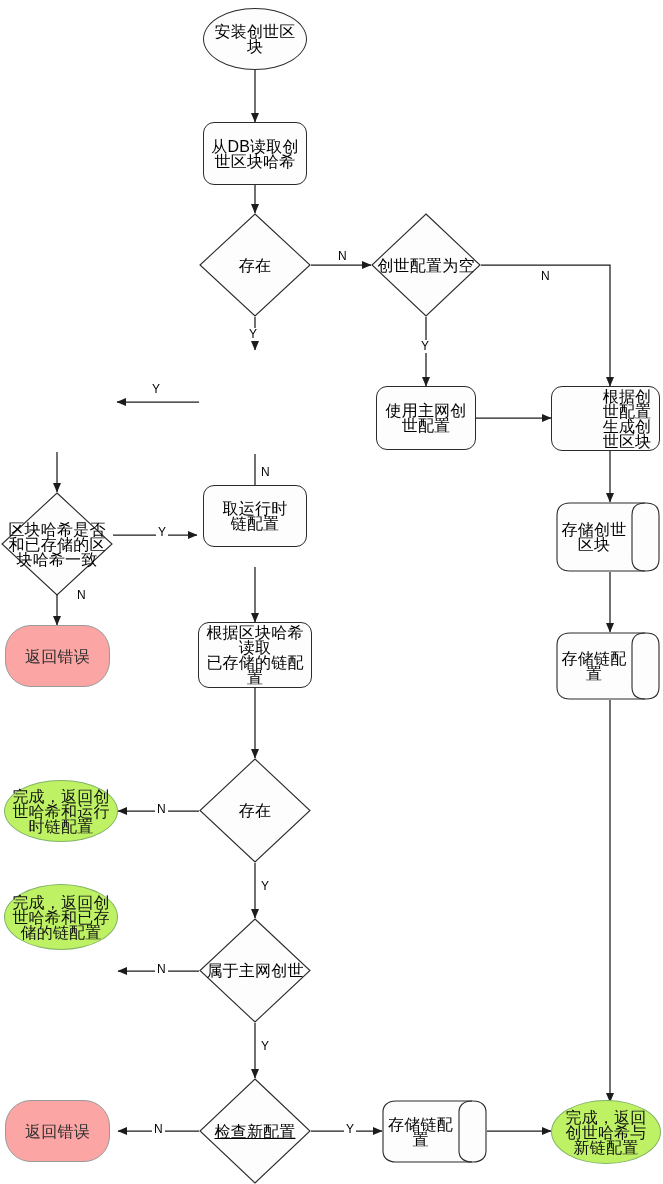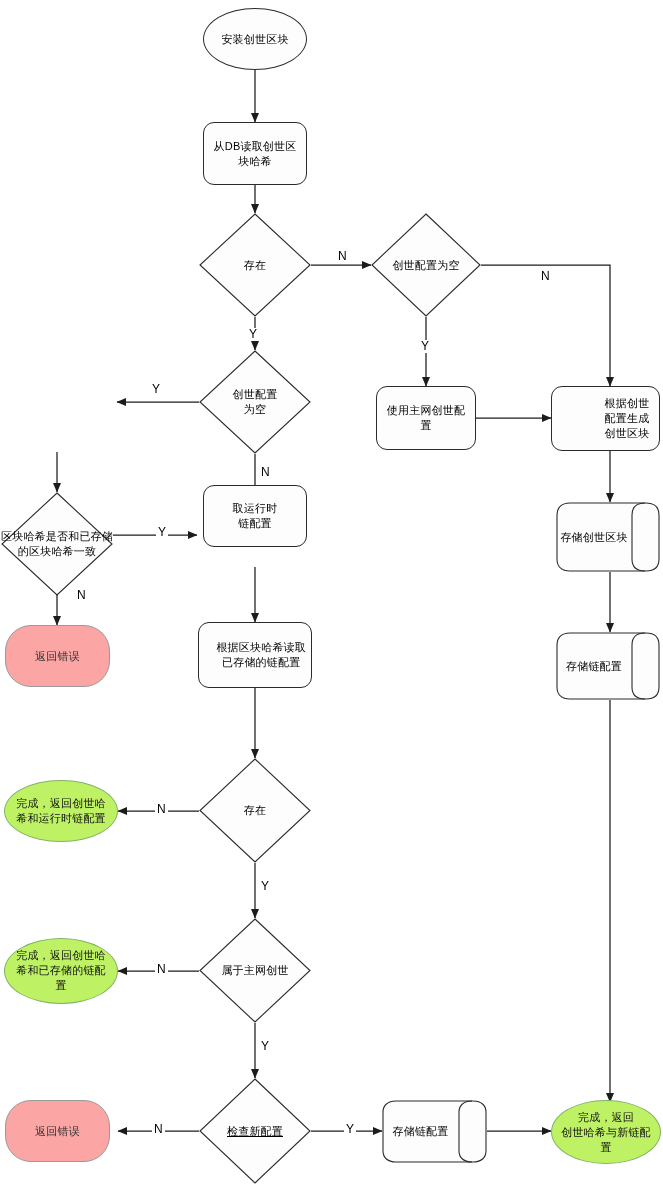--- a/index.html
+++ b/index.html
@@ -24,21 +24,21 @@
     width: 663px;
     height: 1184px;
   }
   .node {
     position: absolute;
     box-sizing: border-box;
     display: flex;
     align-items: center;
     justify-content: center;
     text-align: center;
-    font-size: 11px;
+    font-size: 16px;
     line-height: 15px;
     color: #000000;
     letter-spacing: 0.2px;
     white-space: pre-line;
     z-index: 3;
   }
   
   .node.process {
     background: #fdfdfd;
     border: 1.1px solid #2b2b2b;
@@ -215,27 +215,20 @@
   </div>
 
   <div class="node cylinder" style="left:556px; top:632px; width:104px; height:68px;">
     <svg class="cyl-shape" viewBox="0 0 104 68" preserveAspectRatio="none">
       <path d="M1,13 C1,6 5,1 14,1 L90,1 C99,1 103,6 103,13 L103,55 C103,62 99,67 90,67 L14,67 C5,67 1,62 1,55 Z" fill="#fdfdfd" stroke="#2b2b2b" stroke-width="1.1"></path>
       <path d="M89,1 C80,1 76,6 76,13 L76,55 C76,62 80,67 89,67" fill="none" stroke="#2b2b2b" stroke-width="1.1"></path>
     </svg>
     <span class="cyl-label">存储链配置</span>
   </div>
 
-  <div class="node decision" style="left:199px; top:350px; width:112px; height:104px;">
-    <svg class="dmd-shape" viewBox="0 0 112 104" preserveAspectRatio="none">
-      <polygon points="56,1 111,52 56,103 1,52" fill="#fdfdfd" stroke="#2b2b2b" stroke-width="1.1"></polygon>
-    </svg>
-    <span class="dmd-label">创世配置
-为空</span>
-  </div>
 
 
   <div class="node decision" style="left:1px; top:492px; width:112px; height:104px;">
     <svg class="dmd-shape" viewBox="0 0 112 104" preserveAspectRatio="none">
       <polygon points="56,1 111,52 56,103 1,52" fill="#fdfdfd" stroke="#2b2b2b" stroke-width="1.1"></polygon>
     </svg>
     <span class="dmd-label">区块哈希是否和已存储的区块哈希一致</span>
   </div>
 
   <div class="node terminal grey" style="left:5px; top:625px; width:105px; height:62px;">
@@ -263,21 +256,21 @@
     <span>完成，返回创世哈希和运行时链配置</span>
   </div>
 
   <div class="node decision" style="left:199px; top:918px; width:112px; height:105px;">
     <svg class="dmd-shape" viewBox="0 0 112 105" preserveAspectRatio="none">
       <polygon points="56,1 111,52.5 56,104 1,52.5" fill="#fdfdfd" stroke="#2b2b2b" stroke-width="1.1"></polygon>
     </svg>
     <span class="dmd-label">属于主网创世</span>
   </div>
 
-  <div class="node terminal green" style="left:4px; top:938px; width:114px; height:66px;font-family:Liberation Mono, monospace;">
+  <div class="node terminal green" style="left:4px; top:884px; width:114px; height:66px;">
     <span>完成，返回创世哈希和已存储的链配置</span>
   </div>
 
   <div class="node decision" style="left:199px; top:1078px; width:112px; height:106px;text-decoration:underline;">
     <svg class="dmd-shape" viewBox="0 0 112 106" preserveAspectRatio="none">
       <polygon points="56,1 111,53 56,105 1,53" fill="#fdfdfd" stroke="#2b2b2b" stroke-width="1.1"></polygon>
     </svg>
     <span class="dmd-label">检查新配置</span>
   </div>
 

